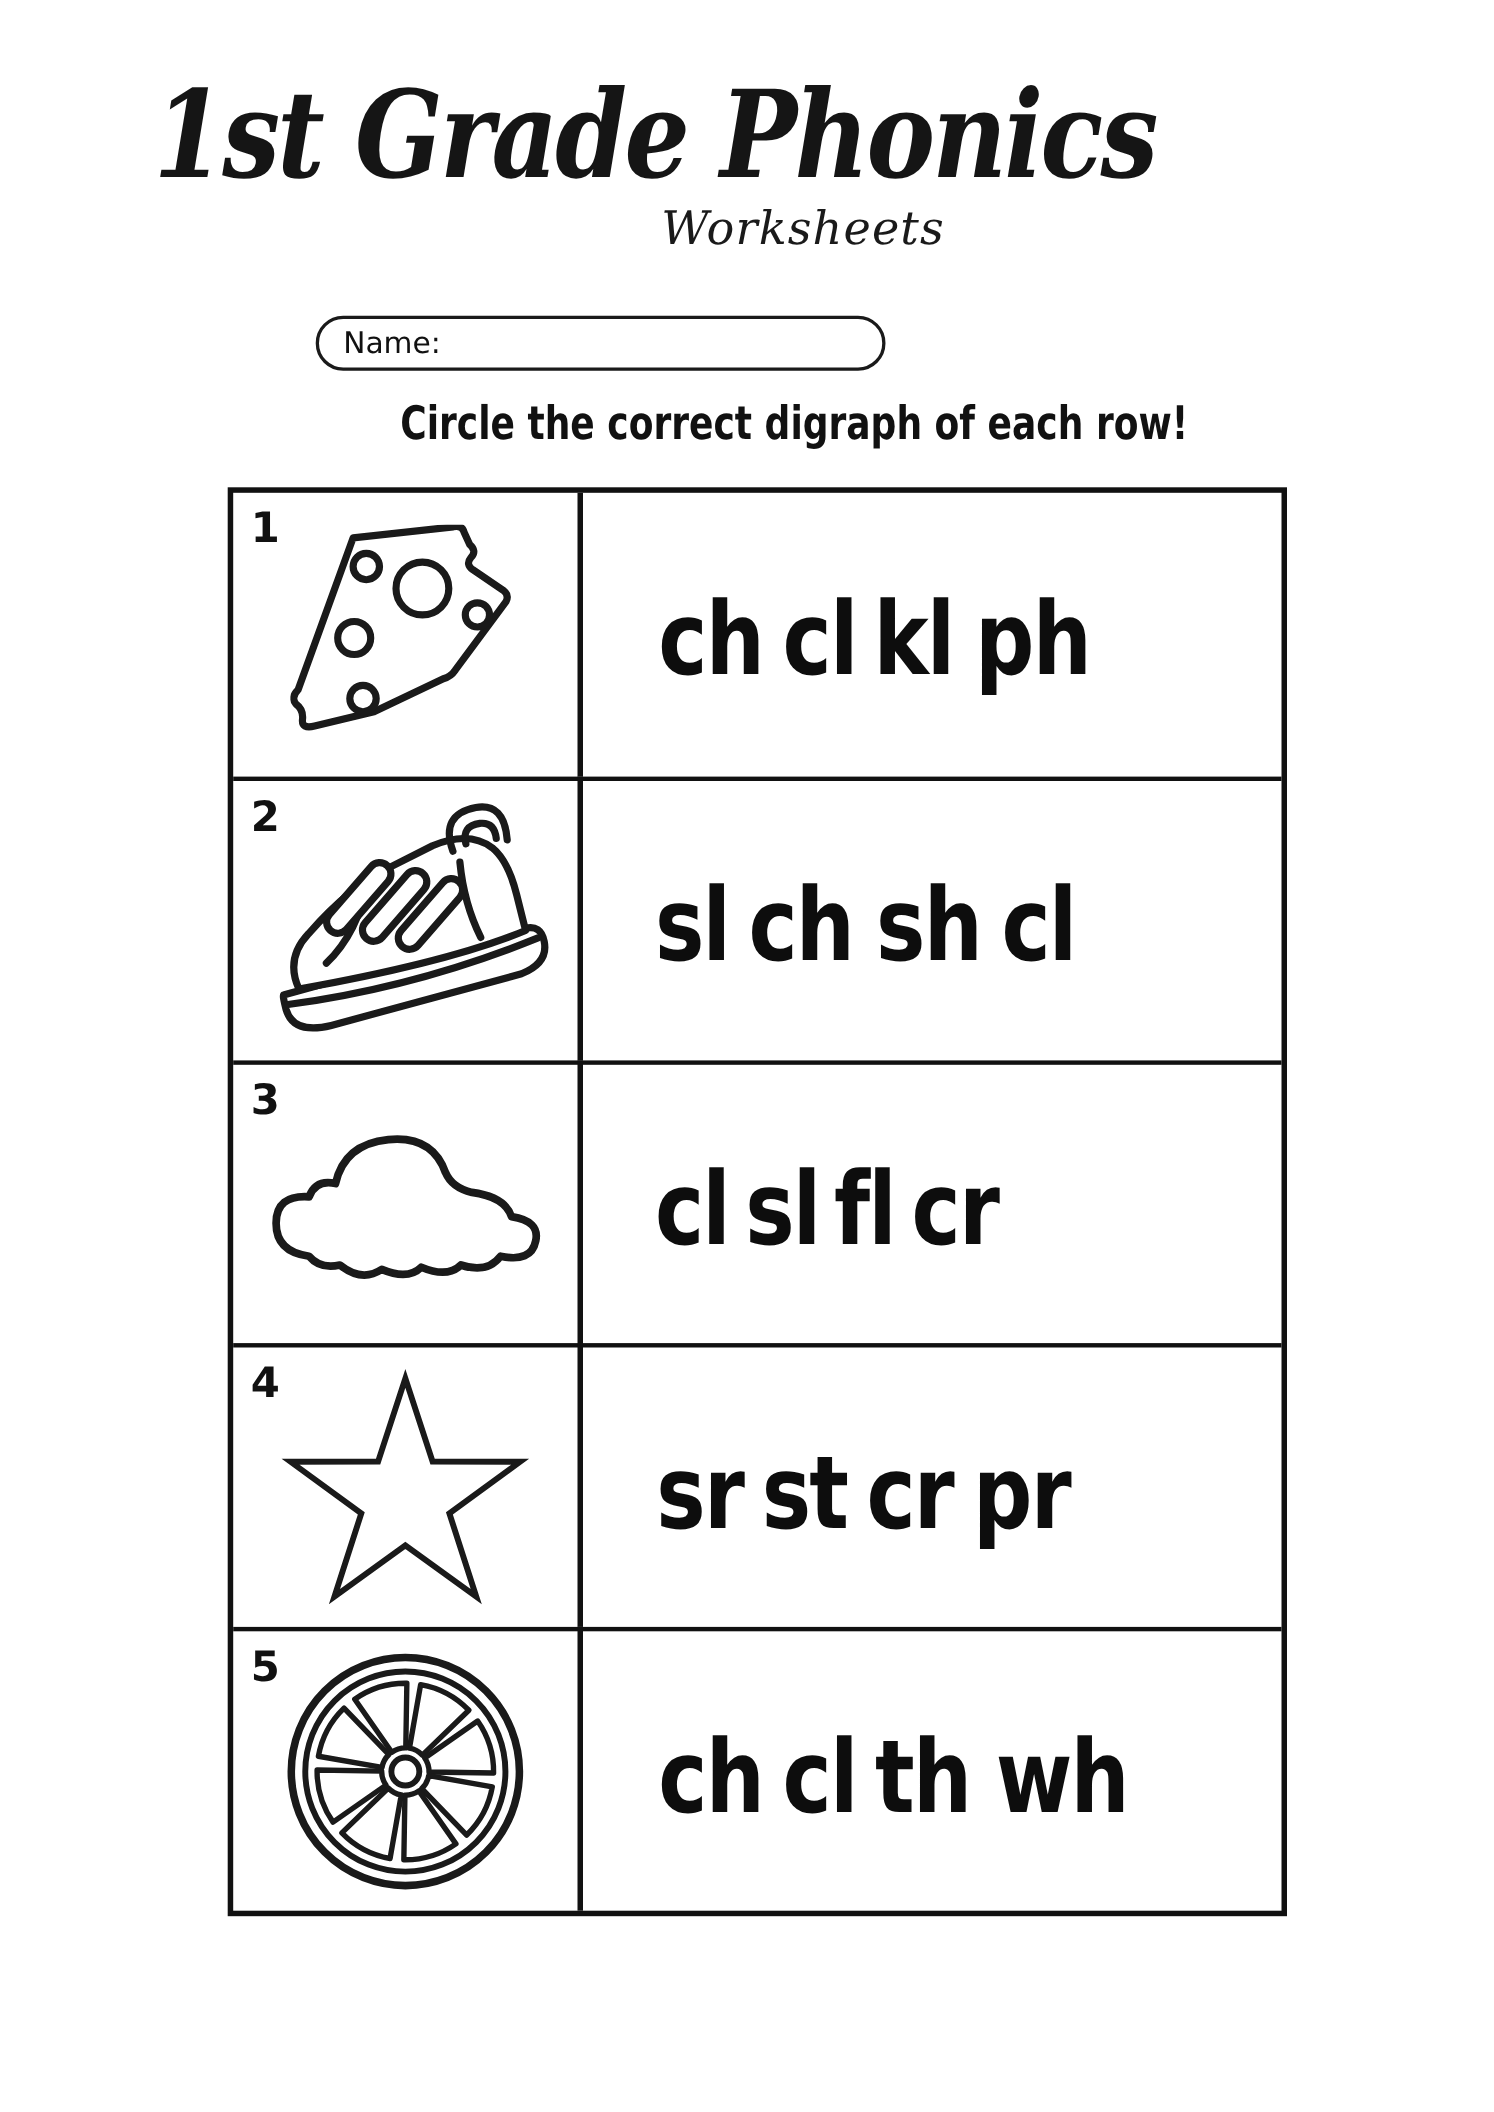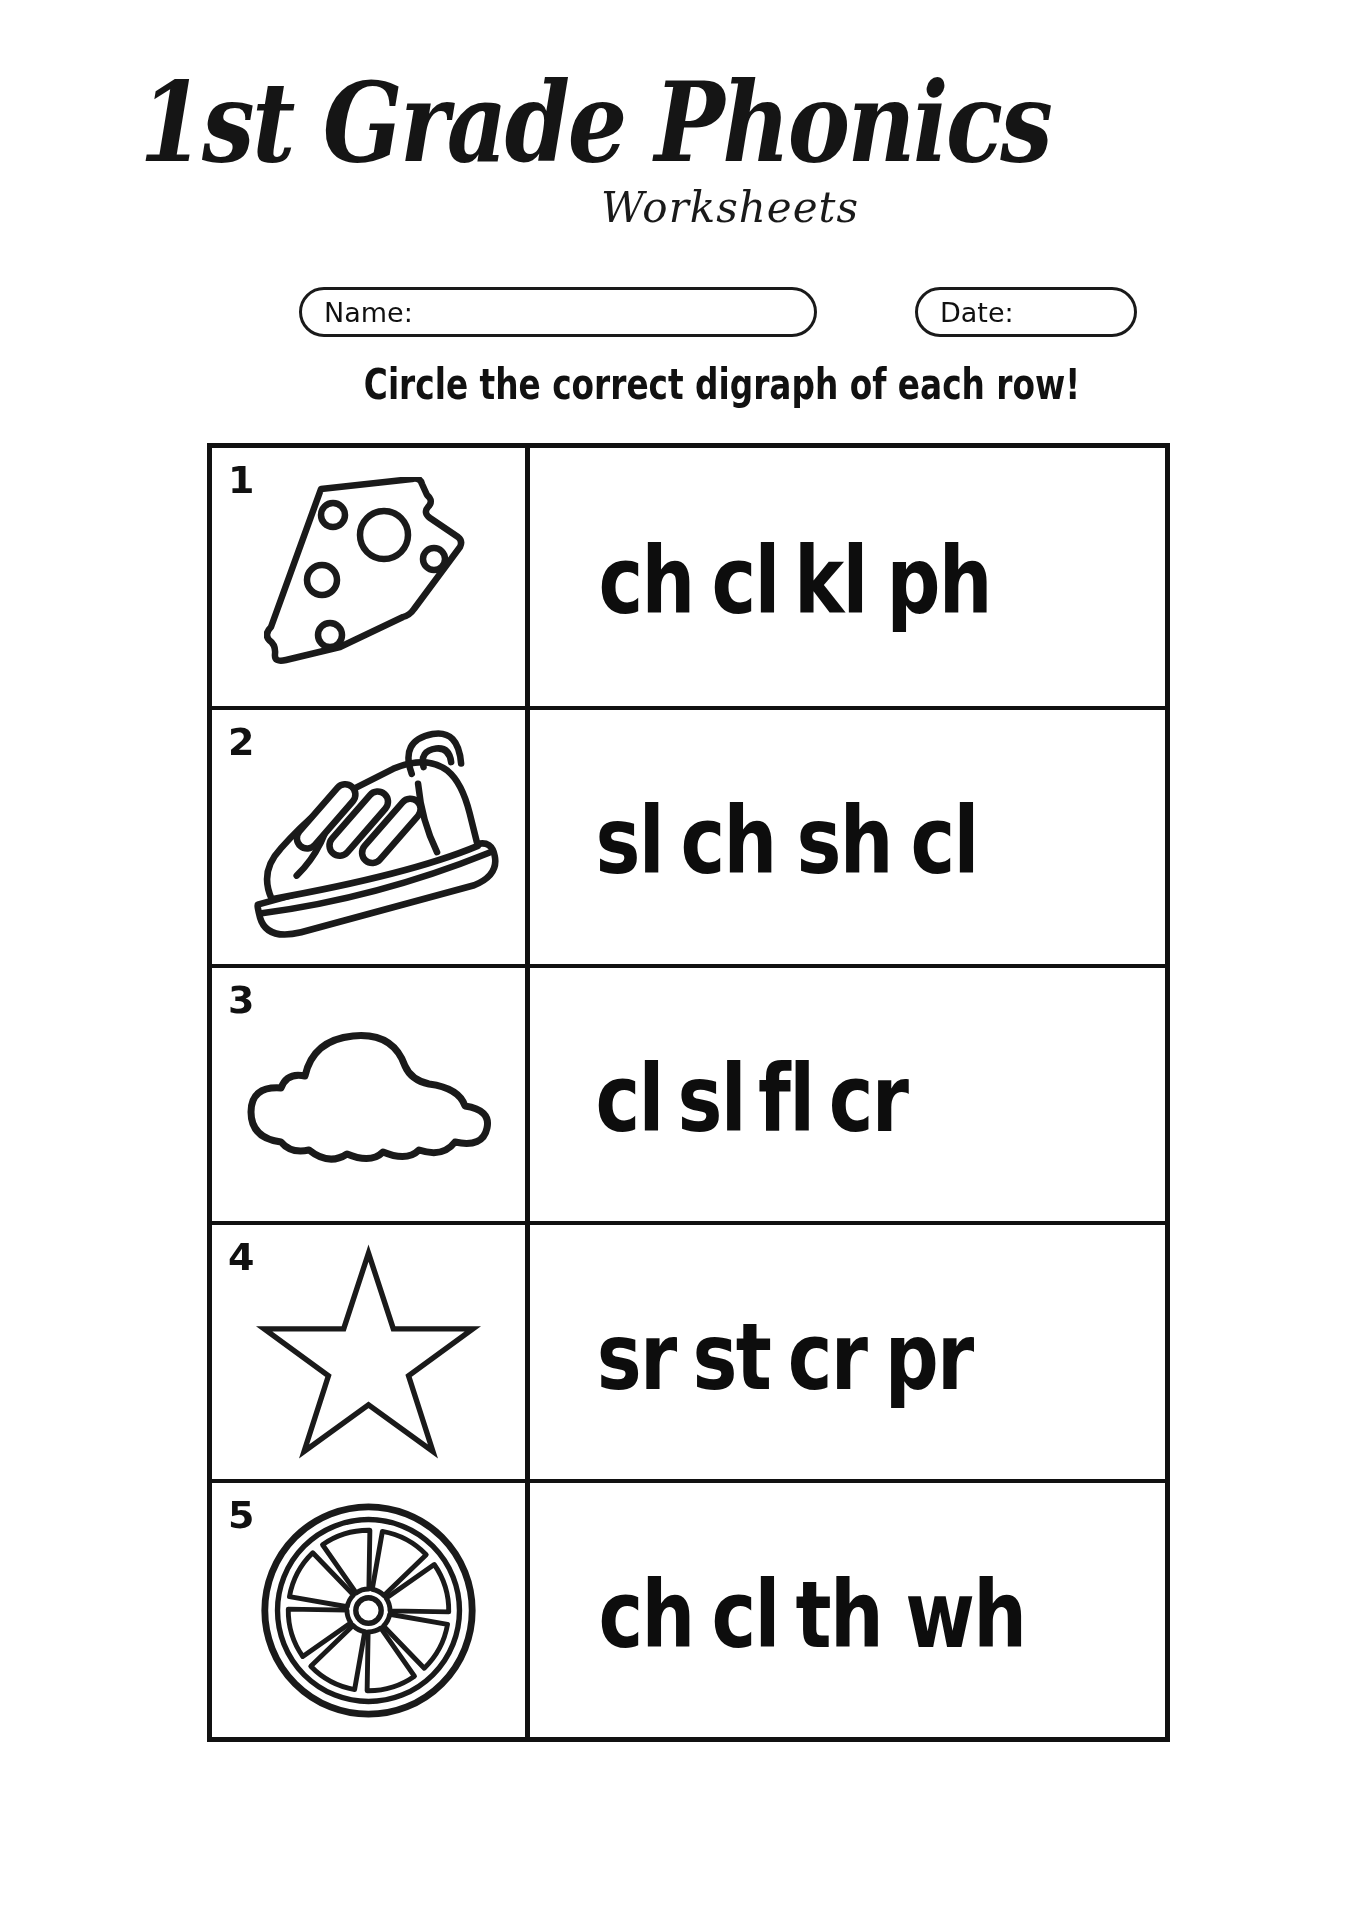--- a/index.html
+++ b/index.html
@@ -18,21 +18,21 @@
     position:absolute; top:183px; left:730px; white-space:nowrap;
     transform:translateX(-50%);
     font-family:"DejaVu Serif", serif; font-style:italic;
     font-size:42px; letter-spacing:1px; color:#1a1a1a;
   }
   .pill {
     position:absolute; top:287px; height:50px; border:3px solid #1a1a1a;
     border-radius:26px; display:flex; align-items:center; padding-left:22px;
     background:#fff;
   }
-  .pill-name { left:299px; width:518px; }
+  .pill-name { left:287px; width:518px; }
   .pill-date { left:915px; width:222px; }
   .pill-label { font-size:27px; color:#111; }
   .instruction {
     position:absolute; top:360px; left:722px; white-space:nowrap;
     transform:translateX(-50%) scaleX(.78);
     font-size:42px; font-weight:bold; letter-spacing:0px; color:#111;
   }
   .sheet-table {
     position:absolute; left:207px; top:443px; width:963px; height:1299px;
     border:5px solid #111; display:grid; grid-template-columns:318px 1fr;
@@ -60,24 +60,20 @@
 </head>
 <body>
 
 <div class="page">
 
   <div class="title">1st Grade Phonics</div>
   <div class="subtitle">Worksheets</div>
 
   <div class="pill pill-name">
     <span class="pill-label">Name:</span>
-    <span></span>
-  </div>
-  <div class="pill pill-date">
-    <span class="pill-label">Date:</span>
     <span></span>
   </div>
 
   <div class="instruction">Circle the correct digraph of each row!</div>
 
   <div class="sheet-table">
 
     <div class="img-cell">
       <span class="row-num">1</span>
       <svg width="210" height="200" viewBox="0 0 210 200" fill="none" stroke="#1a1a1a" stroke-width="6.5" stroke-linejoin="round" stroke-linecap="round">

